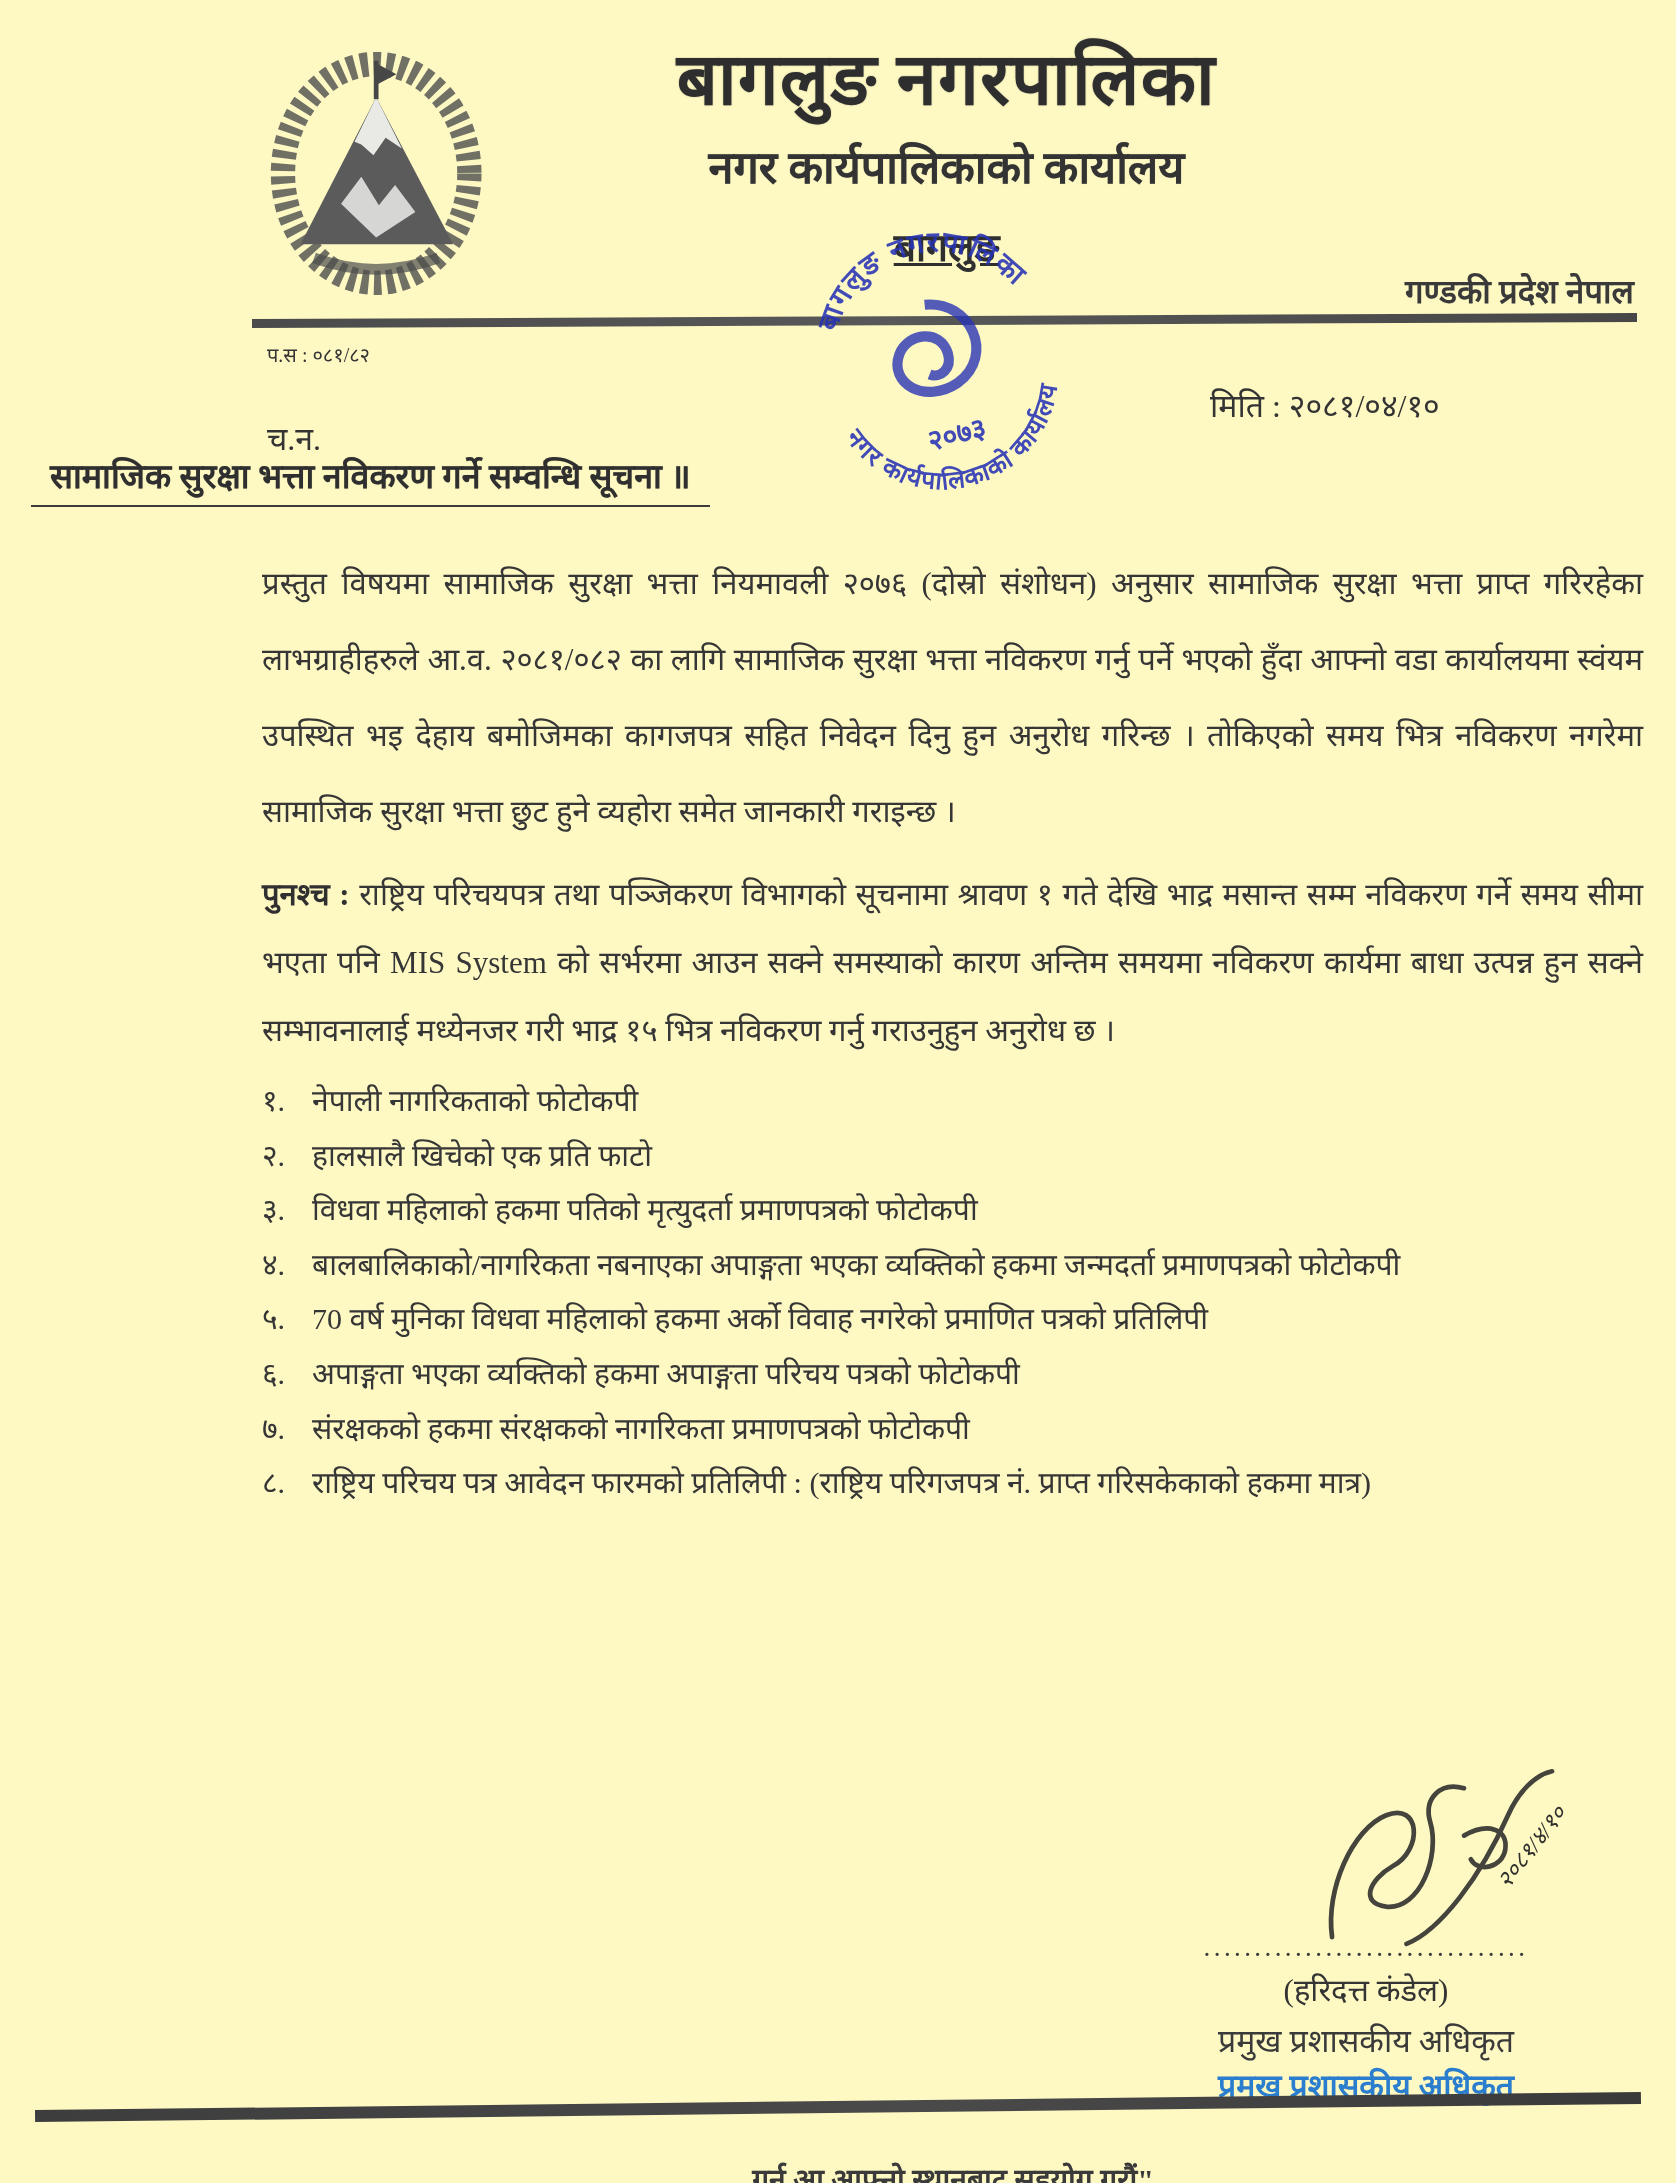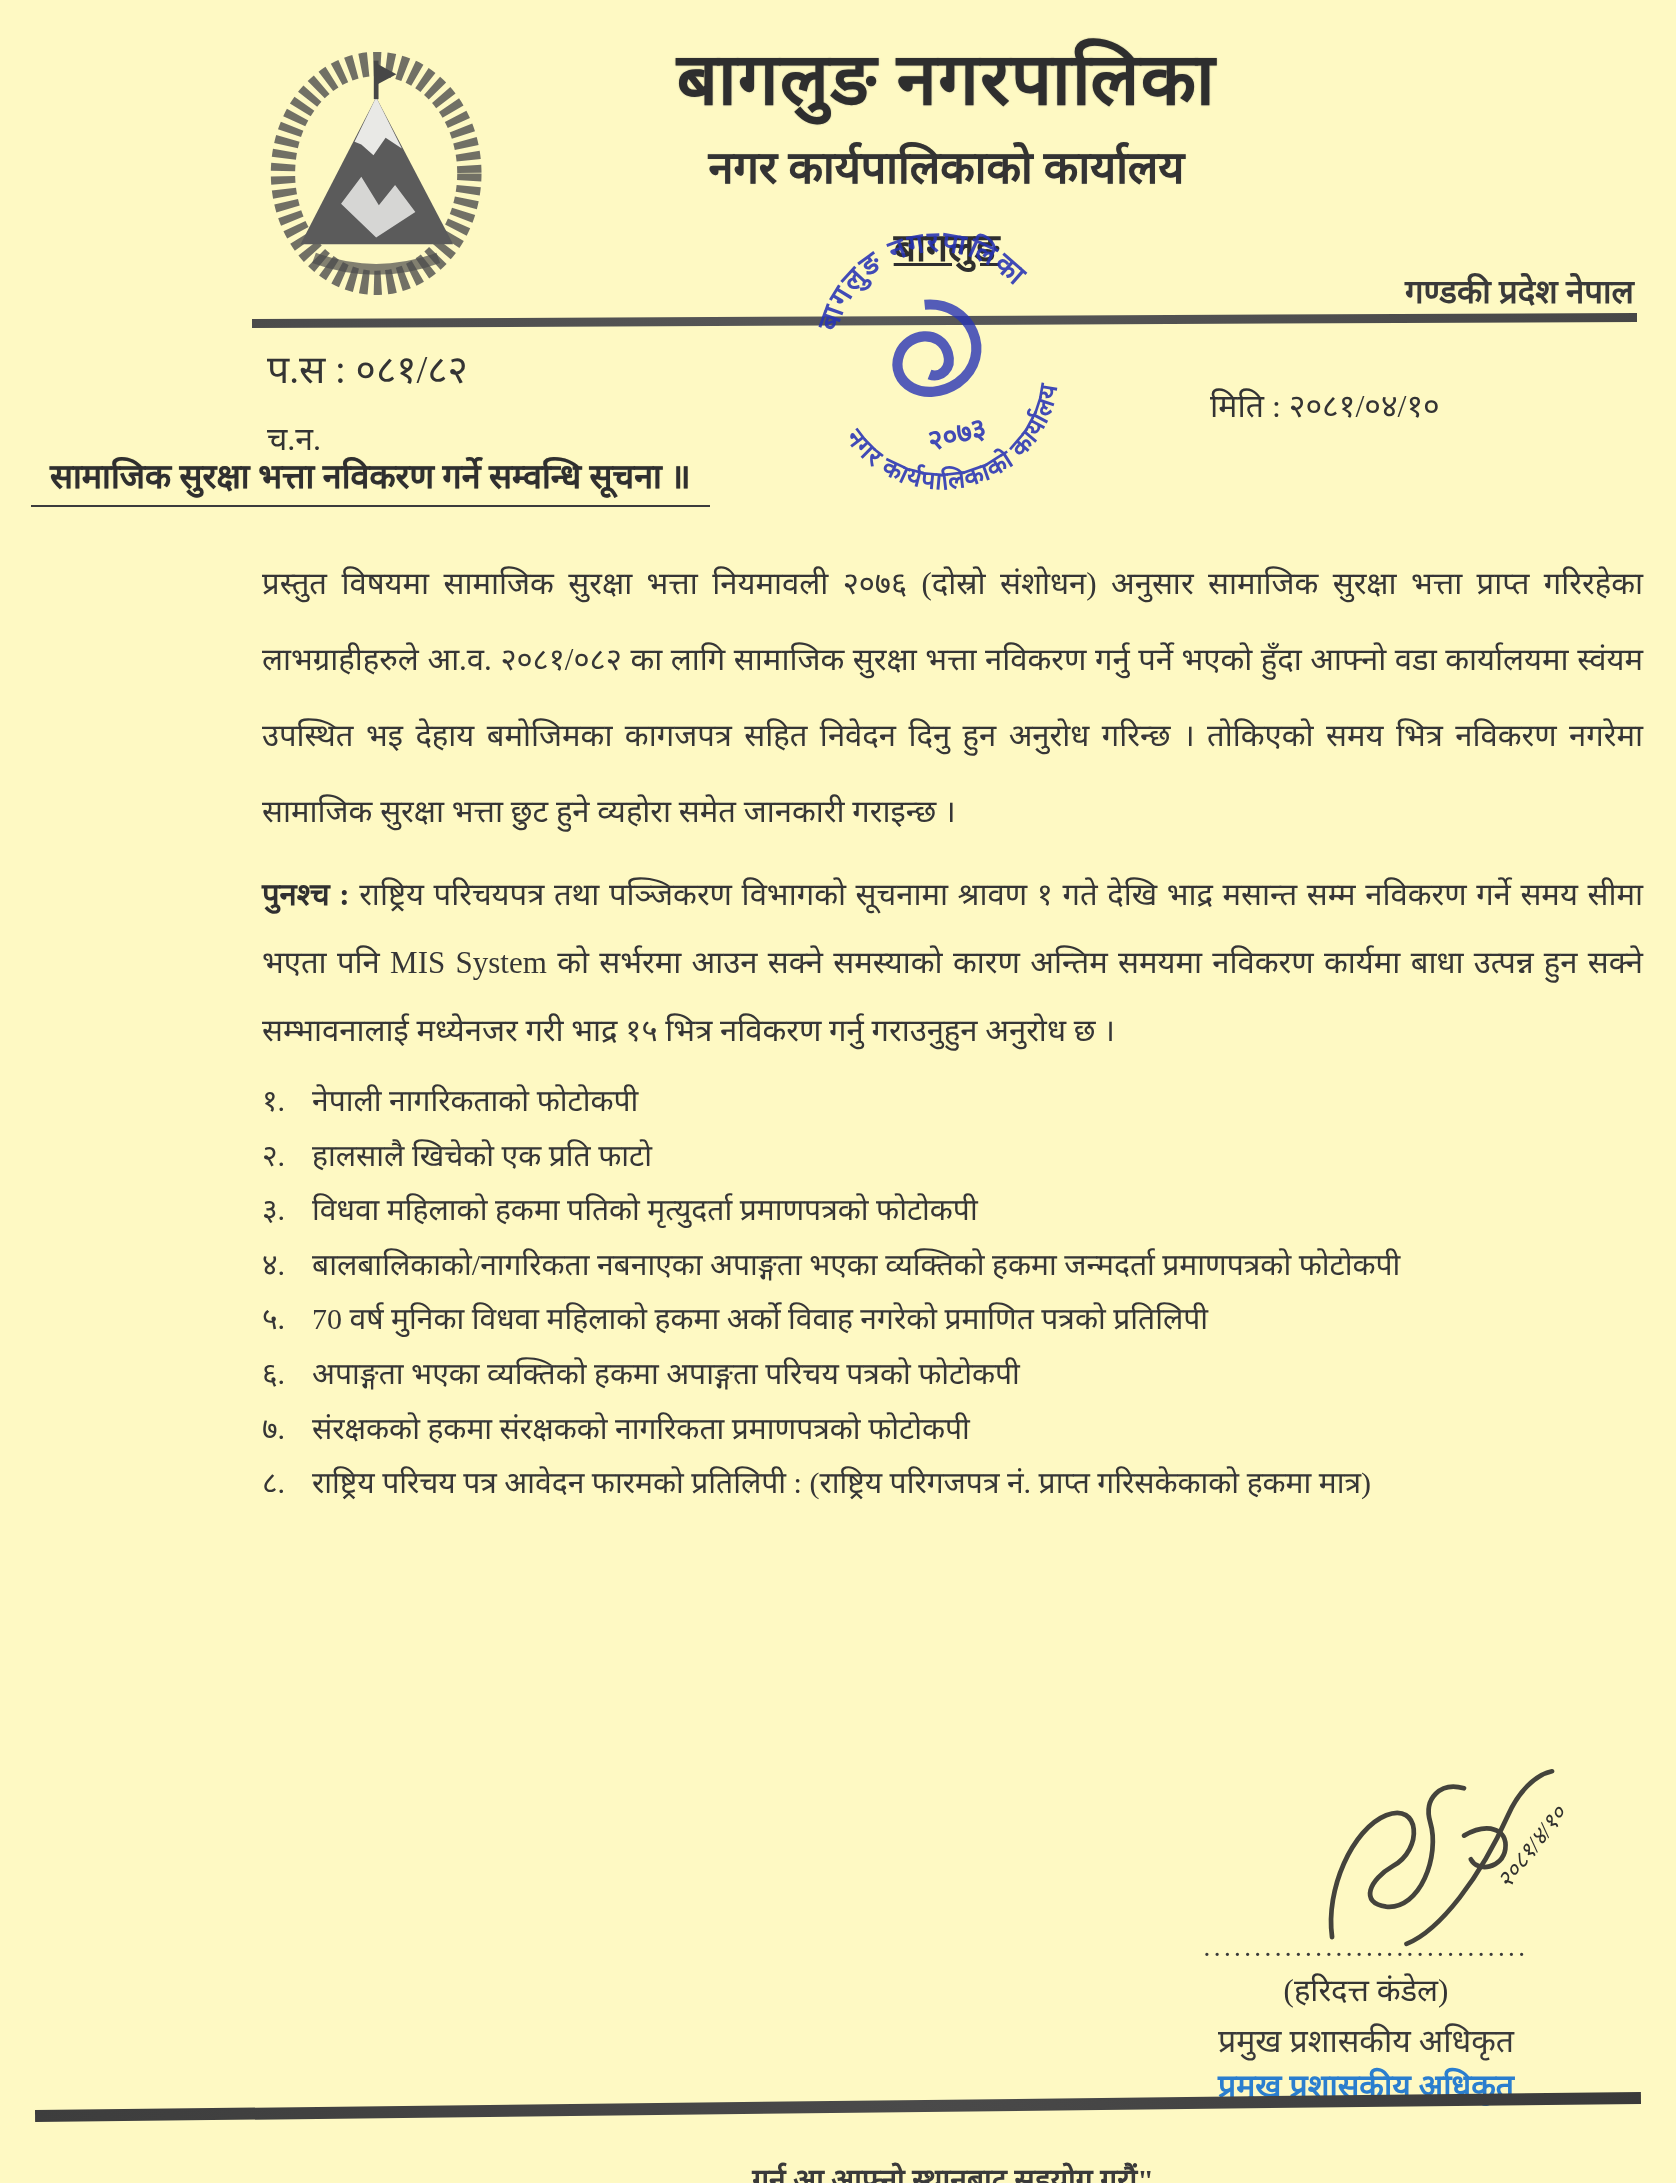--- a/index.html
+++ b/index.html
@@ -27,21 +27,21 @@
   }
   .place-name{
     margin-top:30px;font-size:39px;font-weight:700;color:#2f2f2f;line-height:1.2;text-decoration:underline;
   }
   .province{right:78px;top:268px;font-size:33px;font-weight:700;color:#3a3a3a;}
   .rule1{
     left:252px;top:316px;width:1385px;height:8.8px;
     background:linear-gradient(90deg,#4b4b4b 0%,#585858 45%,#474747 100%);
     transform:rotate(-0.25deg);
   }
-  .ref-no{left:267px;top:341px;font-size:39px;}
+  .ref-no{left:267px;top:341px;font-size:20px;}
   .letter-no{left:267px;top:416px;font-size:32px;}
   .date-line{left:1210px;top:383px;font-size:32px;}
 
   
   .stamp{left:783px;top:223px;width:314px;height:284px;opacity:.88;}
 
   
   .subject-wrap{left:8px;top:452px;width:1676px;text-align:left;margin-left:23px;}
   .subject{
     display:inline-block;font-size:34px;font-weight:700;color:#2f2f2f;

